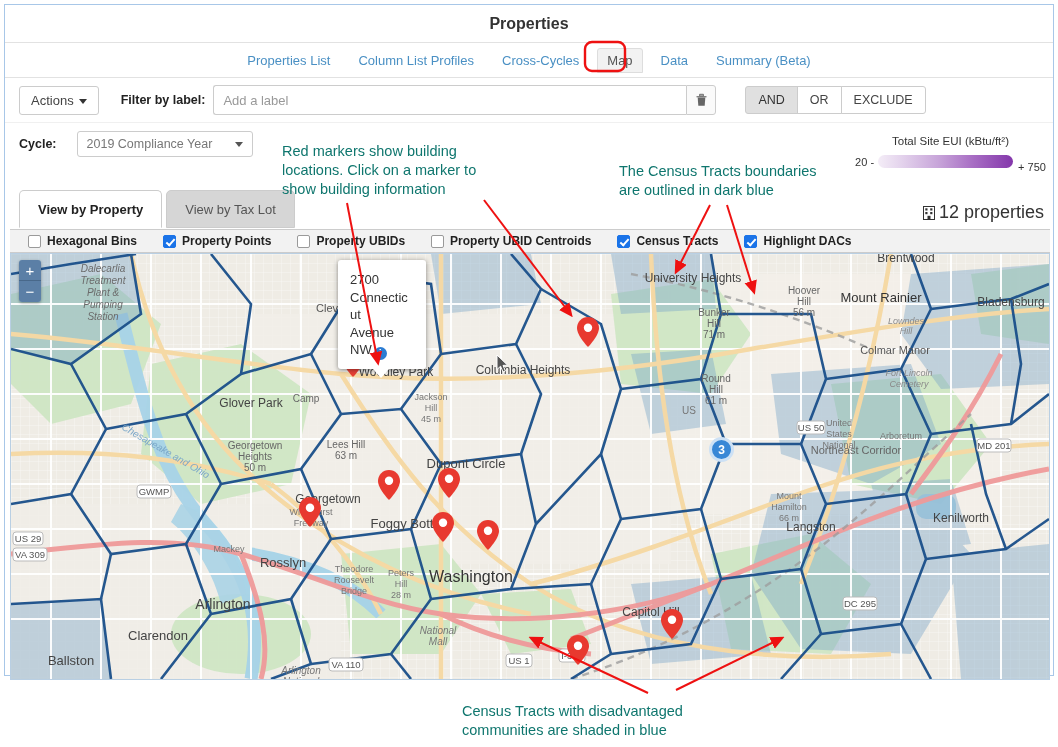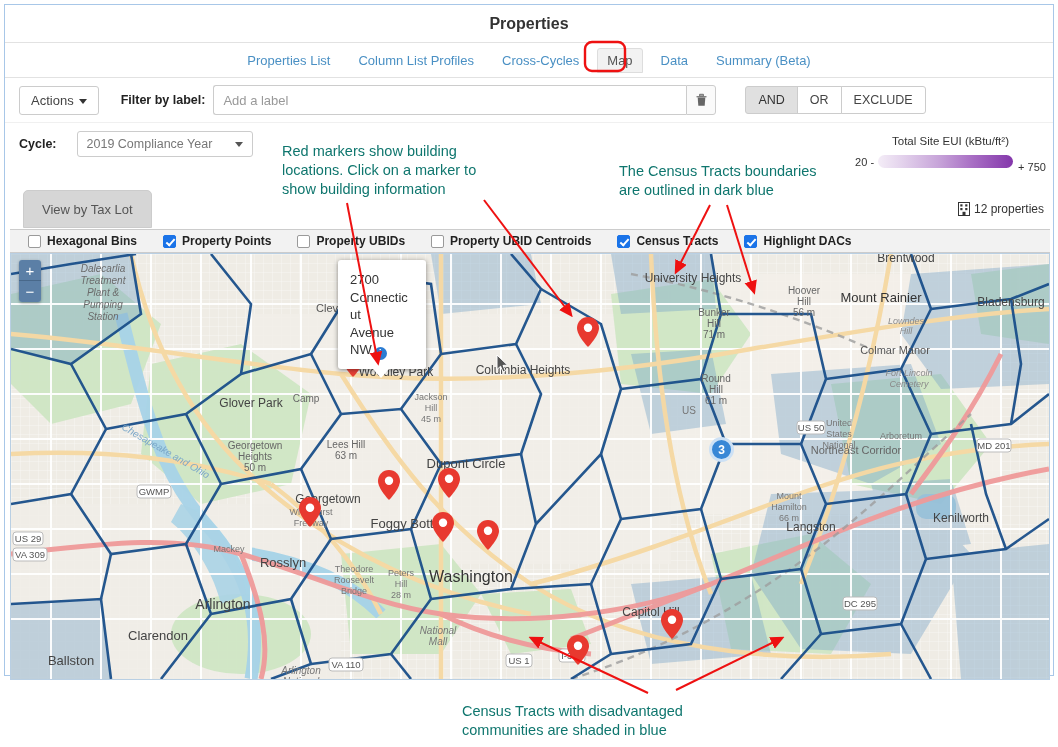--- a/index.html
+++ b/index.html
@@ -94,21 +94,21 @@
   .legend-min, .legend-max { font-size:11px; color:#333; }
   .legend-min { margin-right:4px; }
   .legend-max { margin-left:5px;margin-top:11px; }
   .legend-bar {
     width:135px; height:13px; border-radius:7px;
     background:linear-gradient(to right,#f4edf7 0%,#e3d2ec 18%,#c7a4d9 45%,#a86ec4 70%,#8437ab 100%);
   }
 
   
   .prop-count {
-    position:absolute; right:9px; top:197px; font-size:12px; color:#333;
+    position:absolute; right:9px; top:197px; font-size:18px; color:#333;
     display:flex; align-items:center; gap:4px;
   }
 
   
   .view-tabs { position:absolute; left:14px; top:185px; display:flex; }
   .view-tab {
     height:38px; padding:0 18px; display:flex; align-items:center;
     font-size:13px; border:1px solid #ccc; border-radius:5px 5px 0 0;
     cursor:pointer; background:#d6d6d6; color:#555;
   }
@@ -256,20 +256,21 @@
       <rect x="2.3" y="2.3" width="2.2" height="2.2" fill="#333"></rect>
       <rect x="7.2" y="2.3" width="2.2" height="2.2" fill="#333"></rect>
       <rect x="2.3" y="6" width="2.2" height="2.2" fill="#333"></rect>
       <rect x="7.2" y="6" width="2.2" height="2.2" fill="#333"></rect>
       <rect x="4.5" y="9.8" width="3" height="3.7" fill="#333"></rect>
     </svg>
     <span>12 properties</span>
   </div>
 
   <div class="view-tabs">
+    <div class="view-tab active">View by Property</div>
     <div class="view-tab">View by Tax Lot</div>
   </div>
 
   <div class="layer-strip">
     <label class="layer-item">
       <span class="cb"></span>
       <span class="lbl">Hexagonal Bins</span>
     </label>
     <label class="layer-item">
       <span class="cb checked"></span>

